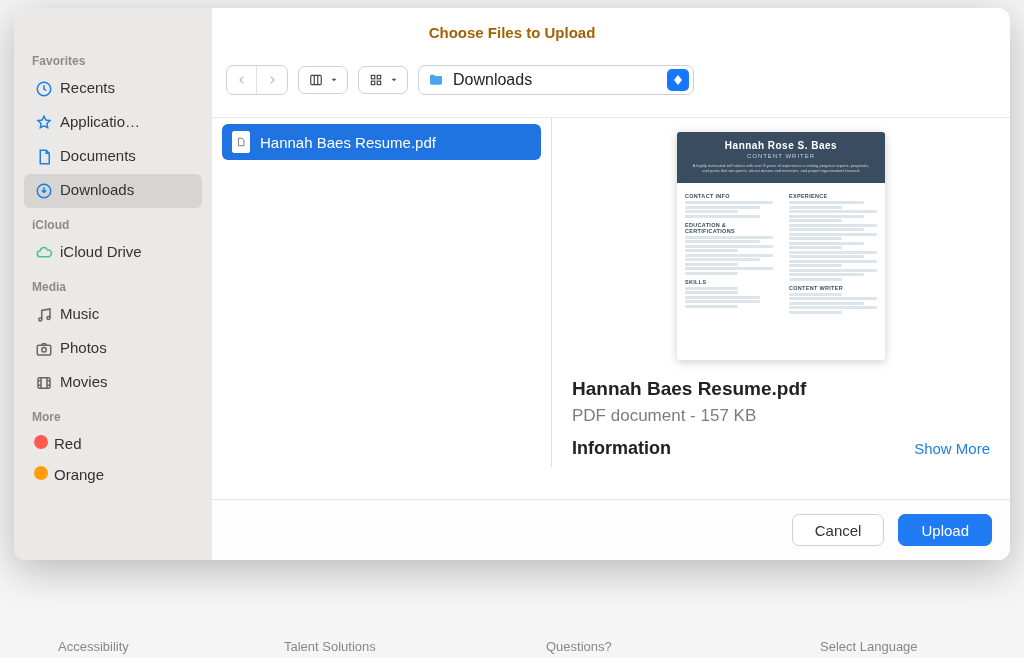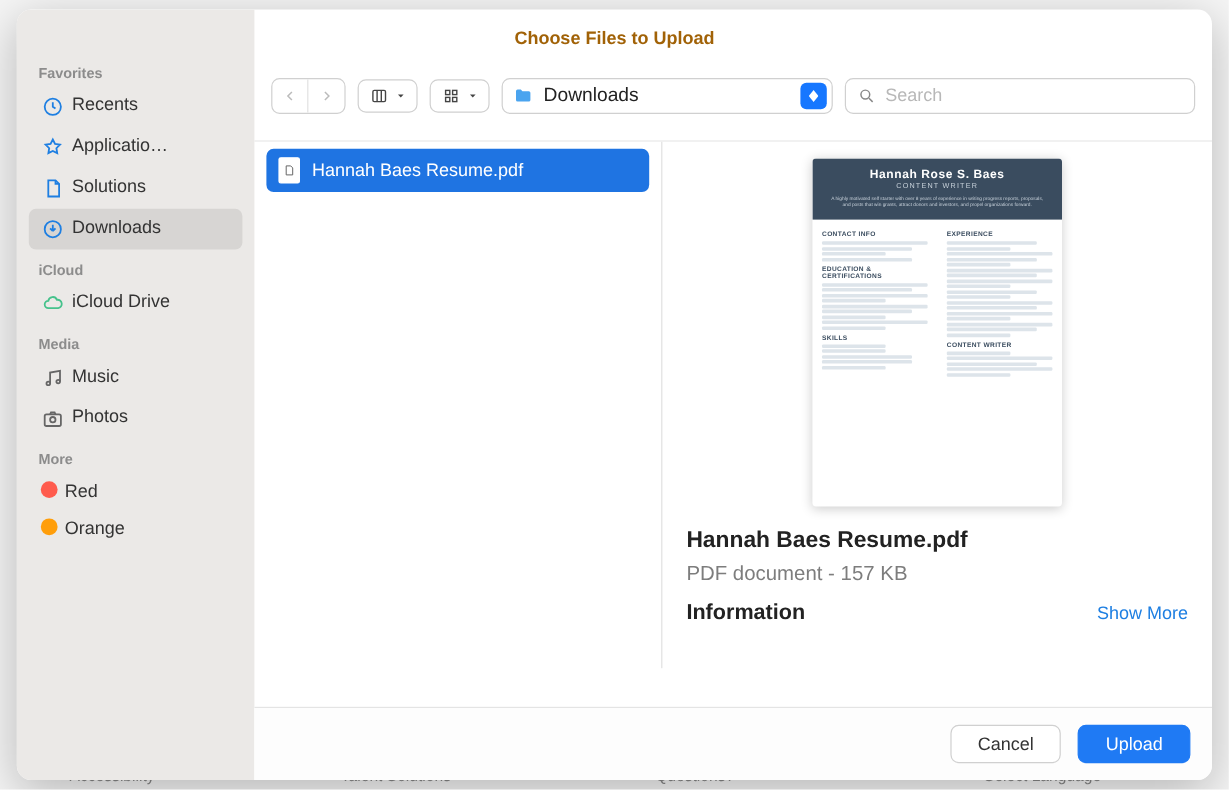--- a/index.html
+++ b/index.html
@@ -7,21 +7,21 @@
     font-family: -apple-system, BlinkMacSystemFont, "Helvetica Neue", sans-serif;
     background: #f5f5f5;
     width: 1024px;
     height: 658px;
     overflow: hidden;
     position: relative;
   }
   .window {
     position: absolute;
     top: 8px; left: 14px;
-    width: 996px; height: 642px;
+    width: 996px; height: 552px;
     background: #ffffff;
     border-radius: 12px;
     box-shadow: 0 10px 40px rgba(0,0,0,0.25);
     display: flex;
     flex-direction: column;
     overflow: hidden;
   }
   .background-text {
     position: absolute;
     color: #888;
@@ -307,21 +307,21 @@
       </div>
 
 
       <div class="sidebar-item">
         <span class="sidebar-icon">
           <svg width="18" height="18" viewBox="0 0 24 24" fill="none" stroke="#1e7fe2" stroke-width="2">
               <path d="M7 3h8l4 4v14H7z"></path>
               <path d="M15 3v4h4"></path>
             </svg>
         </span>
-        <span>Solutions</span>
+        <span>Documents</span>
       </div>
 
       <div class="sidebar-item selected">
         <span class="sidebar-icon">
           <svg width="18" height="18" viewBox="0 0 24 24" fill="none" stroke="#1e7fe2" stroke-width="2">
               <circle cx="12" cy="12" r="9"></circle>
               <path d="M12 7v7m0 0l-3-3m3 3l3-3"></path>
             </svg>
         </span>
         <span>Downloads</span>
@@ -355,20 +355,29 @@
         <span class="sidebar-icon" style="color:#666">
           <svg width="18" height="18" viewBox="0 0 24 24" fill="none" stroke="#666" stroke-width="2">
               <rect x="3" y="7" width="18" height="13" rx="2"></rect>
               <circle cx="12" cy="13" r="3"></circle>
               <path d="M9 7l1-2h4l1 2"></path>
             </svg>
         </span>
         <span>Photos</span>
       </div>
 
+      <div class="sidebar-item">
+        <span class="sidebar-icon" style="color:#666">
+          <svg width="18" height="18" viewBox="0 0 24 24" fill="none" stroke="#666" stroke-width="2">
+              <rect x="4" y="5" width="16" height="14" rx="2"></rect>
+              <path d="M8 5v14M16 5v14M4 9h4M4 15h4M16 9h4M16 15h4"></path>
+            </svg>
+        </span>
+        <span>Movies</span>
+      </div>
 
       <div class="sidebar-heading">More</div>
 
       <div class="sidebar-item">
         <span class="tag-dot" style="background:#ff5b4d"></span>
         <span>Red</span>
       </div>
 
       <div class="sidebar-item">
         <span class="tag-dot" style="background:#ff9e0a"></span>
@@ -424,27 +433,20 @@
           <span class="stepper">
             <svg width="8" height="5" viewBox="0 0 10 6" fill="#fff">
                 <path d="M5 0l5 6H0z"></path>
               </svg>
             <svg width="8" height="5" viewBox="0 0 10 6" fill="#fff">
                 <path d="M5 6L0 0h10z"></path>
               </svg>
           </span>
         </div>
 
-        <div class="search-ctrl">
-          <svg width="16" height="16" viewBox="0 0 24 24" fill="none" stroke="#888" stroke-width="2">
-              <circle cx="10" cy="10" r="6"></circle>
-              <path d="M20 20l-5-5"></path>
-            </svg>
-          <input type="text" placeholder="Search" style="">
-        </div>
       </div>
 
       <div class="content-split">
 
         <div class="file-list">
           <div class="file-row selected">
             <span class="file-icon-box">
               <svg width="10" height="12" viewBox="0 0 24 24" fill="none" stroke="#666" stroke-width="2">
                   <path d="M6 3h9l4 4v14H6z"></path>
                 </svg>

